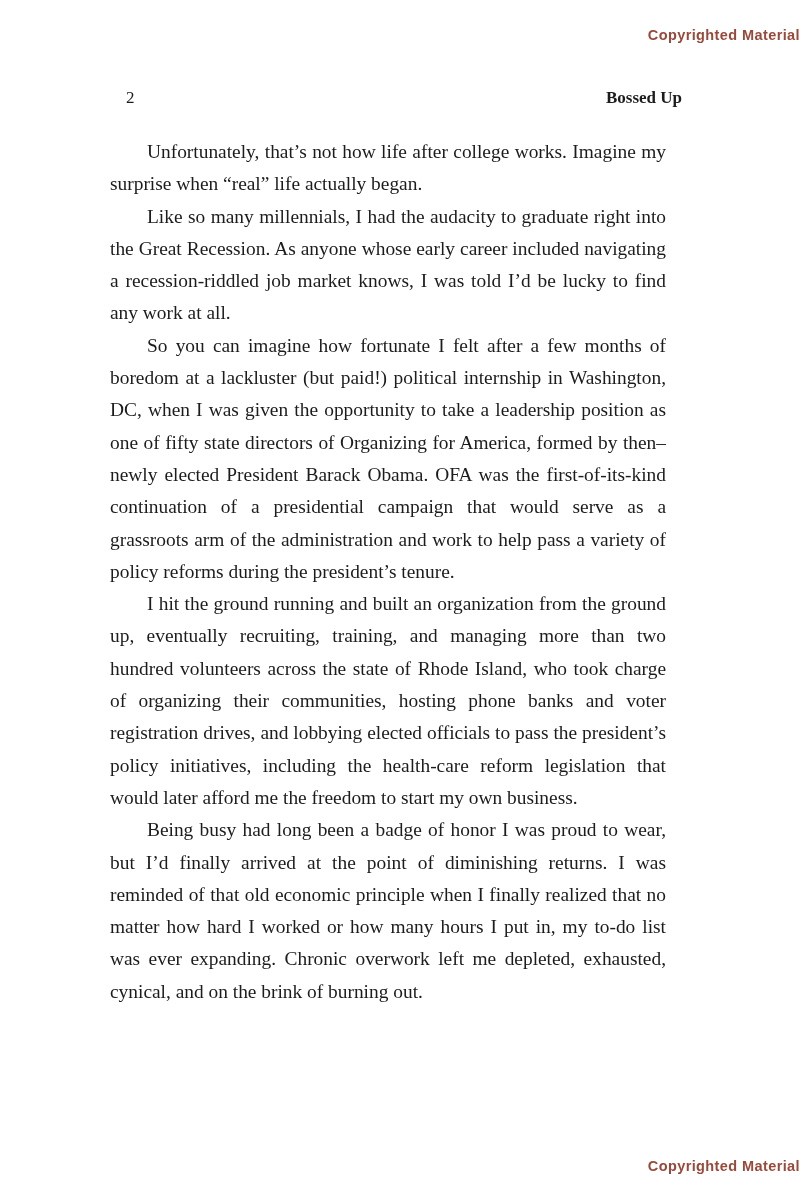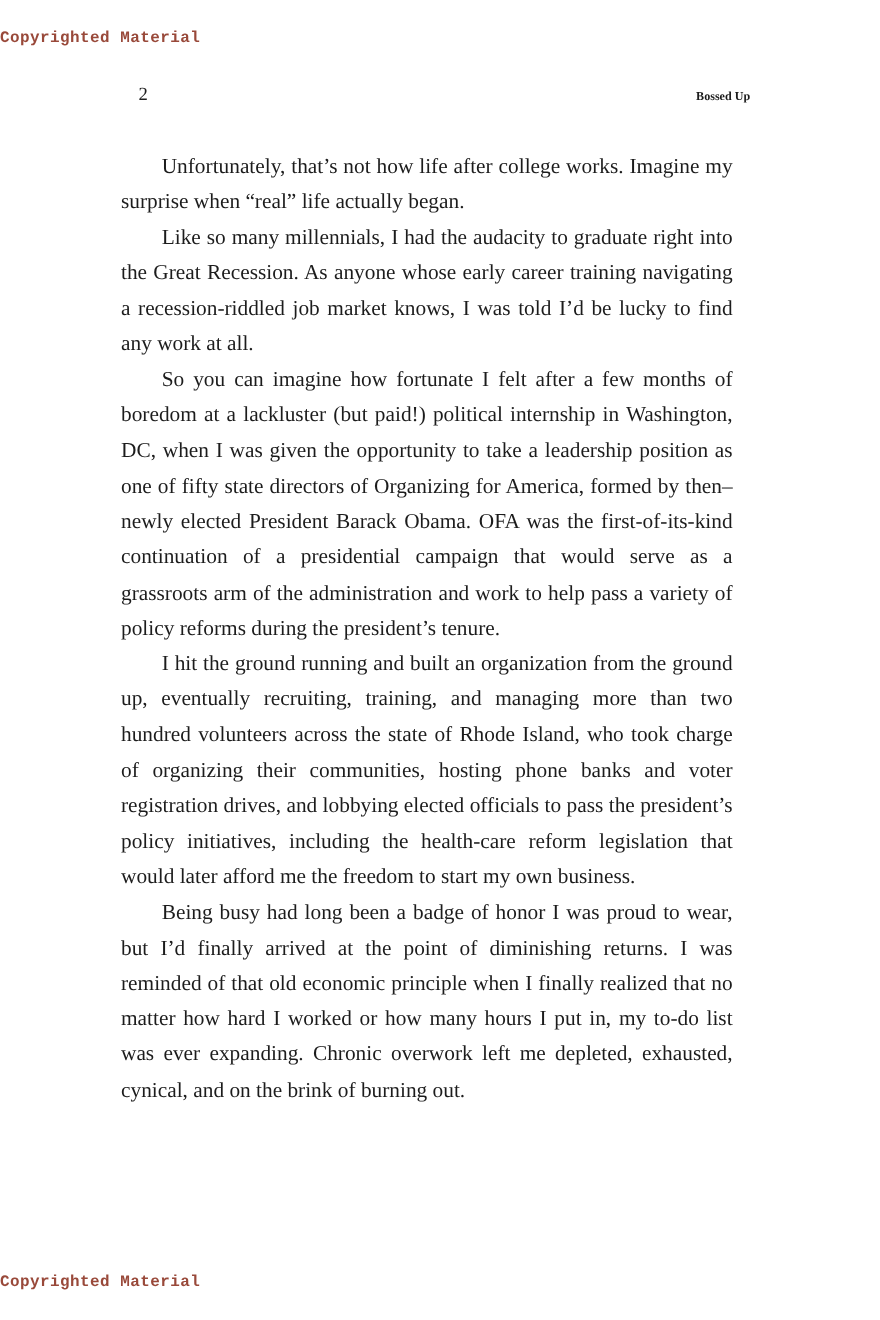--- a/index.html
+++ b/index.html
@@ -16,22 +16,22 @@
     width: 800px;
     height: 1200px;
     margin: 0 auto;
     background: var(--page-bg);
     overflow: hidden;
   }
   .copyright {
     position: absolute;
     left: 0;
     width: 100%;
-    text-align: left;
-    font-family: Liberation Mono, monospace;
+    text-align: right;
+    font-family: Liberation Sans, sans-serif;
     font-size: 14.5px;
     font-weight: 600;
     letter-spacing: 0.4px;
     color: var(--copyright-color);
   }
   .copyright.top { top: 27px; }
   .copyright.bottom { bottom: 26px; }
   .header {
     position: absolute;
     top: 76px;
@@ -41,22 +41,23 @@
     justify-content: space-between;
     align-items: baseline;
     font-family: "Liberation Serif", serif;
     color: var(--text-color);
   }
   .page-number {
     font-size: 17px;
     font-weight: 400;
   }
   .running-head {
-    font-size: 11px;
+    font-size: 17px;
     font-weight: 700;
+    margin-top: 12px;
   }
   .body-text {
     position: absolute;
     top: 136px;
     left: 110px;
     width: 556px;
     font-family: Liberation Serif, serif;
     font-size: 19.4px;
     line-height: 32.3px;
     color: var(--text-color);
@@ -74,21 +75,21 @@
 
   <div class="copyright top">Copyrighted Material</div>
 
   <div class="header">
     <span class="page-number">2</span>
     <span class="running-head">Bossed Up</span>
   </div>
 
   <div class="body-text">
     <p>Unfortunately, that’s not how life after college works. Imagine my surprise when “real” life actually began.</p>
-    <p>Like so many millennials, I had the audacity to graduate right into the Great Recession. As anyone whose early career training navigating a recession-riddled job market knows, I was told I’d be lucky to find any work at all.</p>
+    <p>Like so many millennials, I had the audacity to graduate right into the Great Recession. As anyone whose early career included navigating a recession-riddled job market knows, I was told I’d be lucky to find any work at all.</p>
     <p>So you can imagine how fortunate I felt after a few months of boredom at a lackluster (but paid!) political internship in Washington, DC, when I was given the opportunity to take a leadership position as one of fifty state directors of Organizing for America, formed by then–newly elected President Barack Obama. OFA was the first-of-its-kind continuation of a presidential campaign that would serve as a grassroots arm of the administration and work to help pass a variety of policy reforms during the president’s tenure.</p>
     <p>I hit the ground running and built an organization from the ground up, eventually recruiting, training, and managing more than two hundred volunteers across the state of Rhode Island, who took charge of organizing their communities, hosting phone banks and voter registration drives, and lobbying elected officials to pass the president’s policy initiatives, including the health-care reform legislation that would later afford me the freedom to start my own business.</p>
     <p>Being busy had long been a badge of honor I was proud to wear, but I’d finally arrived at the point of diminishing returns. I was reminded of that old economic principle when I finally realized that no matter how hard I worked or how many hours I put in, my to-do list was ever expanding. Chronic overwork left me depleted, exhausted, cynical, and on the brink of burning out.</p>
   </div>
 
   <div class="copyright bottom">Copyrighted Material</div>
 
 </div>
 
 </body></html>

